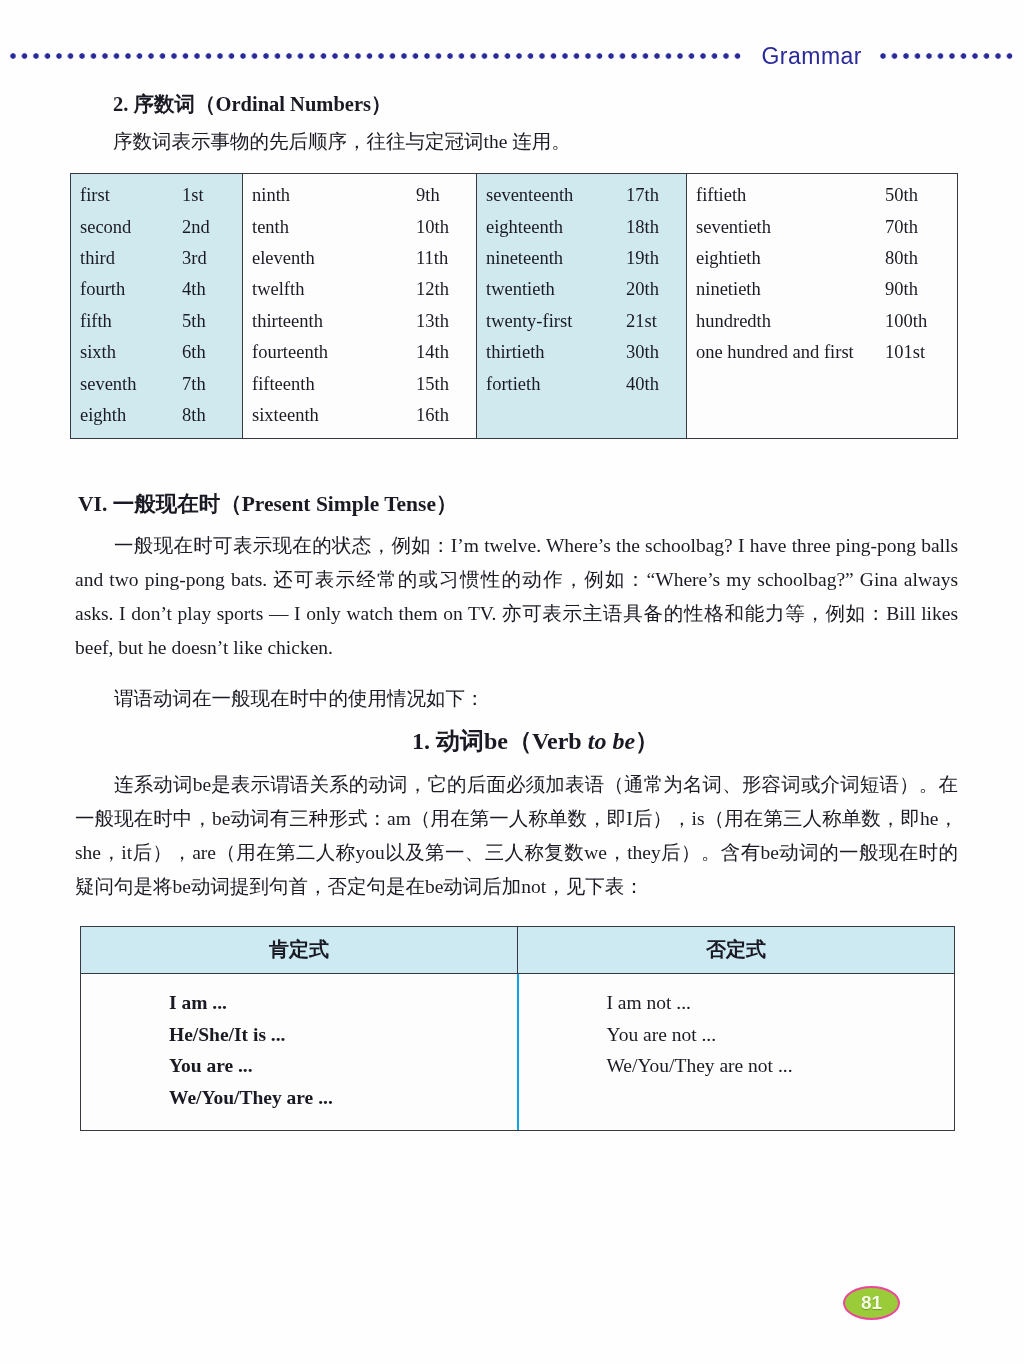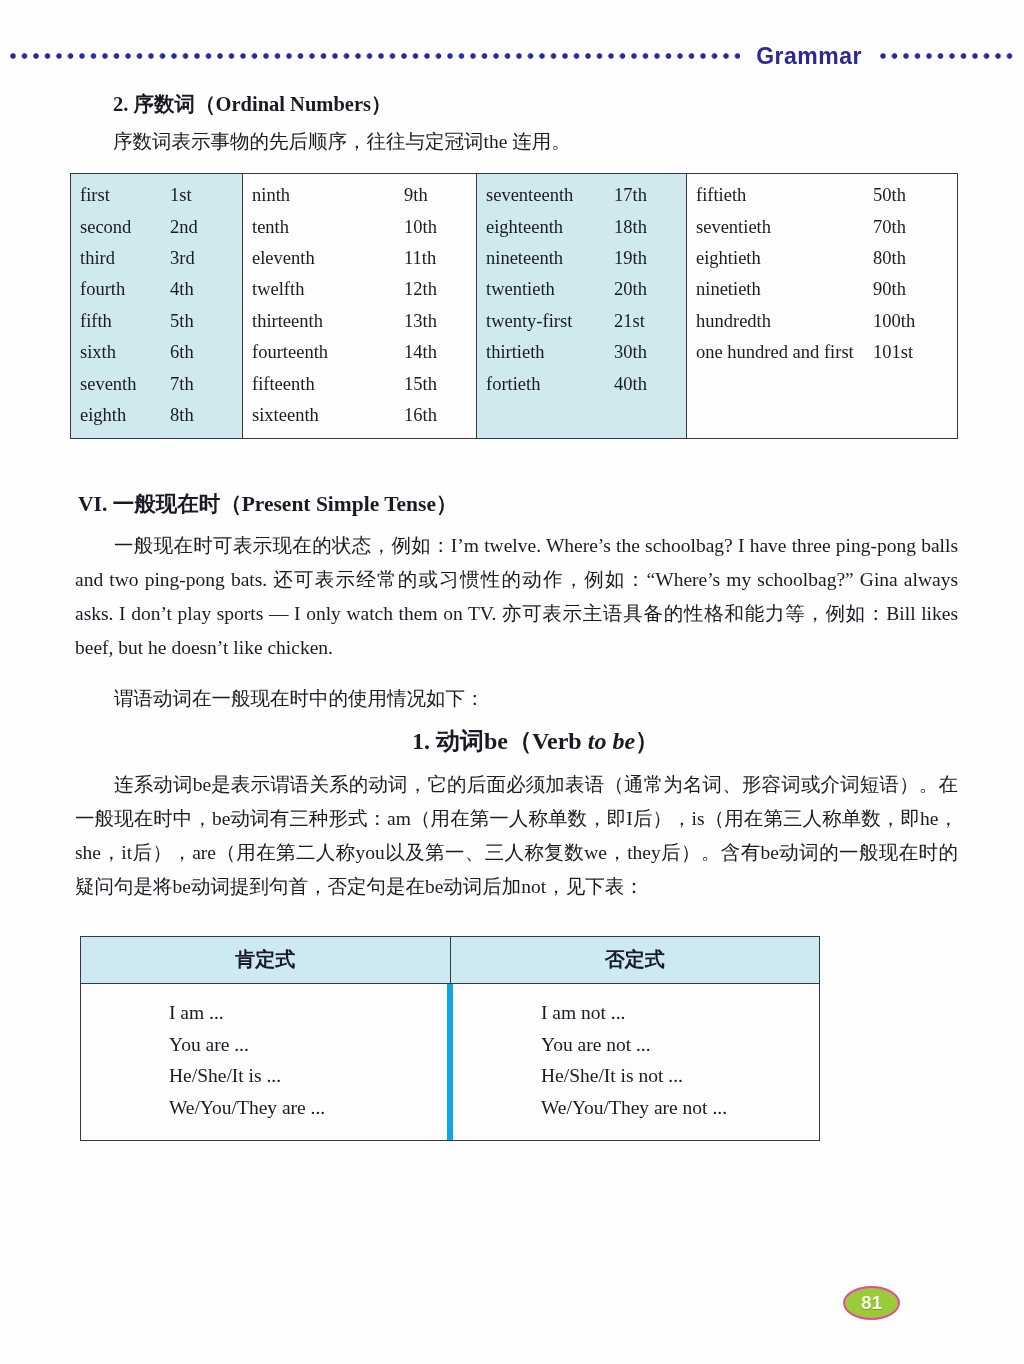--- a/index.html
+++ b/index.html
@@ -23,21 +23,21 @@
   .dots {
     height: 10px;
     background-image: radial-gradient(circle at 5px 5px, #29299a 2.4px, rgba(0,0,0,0) 3.1px);
     background-size: 11.5px 10px;
     background-repeat: repeat-x;
   }
   .dots-left { flex: 1; }
   .dots-right { width: 138px; }
   .hdr-label {
     font-family: "Liberation Sans", "DejaVu Sans", sans-serif;
-    font-weight: bold;
+    font-weight: normal;
     font-size: 23px;
     color: #29299a;
     margin: 0 16px;
     letter-spacing: 0.5px;
   }
   
   .content { padding: 0 66px 0 75px; }
   .h-ordinal {
     margin: 22px 0 0 38px;
     font-size: 20.5px;
@@ -45,21 +45,21 @@
   }
   .p-intro { margin: 10px 0 0 38px; font-size: 19.5px; }
   
   .otable {
     display: flex;
     margin: 18px 0 0 -5px;
     width: 888px;
     border: 1.5px solid #383842;
     background: #fdfdfd;
   }
-  .ogroup { padding: 6px 16px 7px 0; }
+  .ogroup { padding: 6px 4px 7px 0; }
   .ogroup.cyan { background: #cfe9ee; }
   .ogroup.g1 { width: 172px; border-right: 1.5px solid #383842; }
   .ogroup.g2 { width: 234px; border-right: 1.5px solid #383842; }
   .ogroup.g3 { width: 210px; border-right: 1.5px solid #383842; }
   .ogroup.g4 { flex: 1; }
   .orow {
     display: flex;
     align-items: center;
     height: 31.4px;
     padding-left: 9px;
@@ -84,22 +84,22 @@
   .para.no-gap { margin-top: 17px; }
   .h-verb {
     margin: 9px 0 0 38px;
     font-size: 24px;
     font-weight: bold;
     text-align: center;
   }
   .h-verb .it { font-style: italic; }
   
   .btable {
-    margin: 32px 0 0 5px;
-    width: 740px;
+    margin: 22px 0 0 5px;
+    width: 875px;
     border: 1.5px solid #383842;
     background: #fdfdfd;
   }
   .bhead {
     display: flex;
     background: #cdeaf2;
     border-bottom: 1.5px solid #383842;
   }
   .bhead .bcell {
     flex: 1;
@@ -108,21 +108,21 @@
     font-size: 20px;
     font-weight: bold;
   }
   .bhead .bcell.first { border-right: 1px solid #383842; }
   .bbody { display: flex; }
   .bbody .bcell {
     flex: 1;
     padding: 13px 0 17px 88px;
     font-size: 19.5px;
   }
-  .bbody .bcell.first { border-right: 6px solid #0ea5e9; }
+  .bbody .bcell.first { border-right: 2px solid #0ea5e9; font-weight: bold; }
   .bbody .bline { line-height: 31.5px; }
   
   .badge {
     position: absolute;
     left: 843px;
     top: 1286px;
     width: 57px;
     height: 34px;
     background: #9acb38;
     border: 2px solid #ec4899;
@@ -288,28 +288,27 @@
     <div class="para">连系动词be是表示谓语关系的动词，它的后面必须加表语（通常为名词、形容词或介词短语）。在一般现在时中，be动词有三种形式：am（用在第一人称单数，即I后），is（用在第三人称单数，即he，she，it后），are（用在第二人称you以及第一、三人称复数we，they后）。含有be动词的一般现在时的疑问句是将be动词提到句首，否定句是在be动词后加not，见下表：</div>
 
     <div class="btable">
       <div class="bhead">
         <div class="bcell first">肯定式</div>
         <div class="bcell">否定式</div>
       </div>
       <div class="bbody">
         <div class="bcell first">
           <div class="bline">I am ...</div>
+          <div class="bline">He/She/It is ...</div>
           <div class="bline">You are ...</div>
-          <div class="bline">He/She/It is ...</div>
           <div class="bline">We/You/They are ...</div>
         </div>
         <div class="bcell">
           <div class="bline">I am not ...</div>
           <div class="bline">You are not ...</div>
-          <div class="bline">He/She/It is not ...</div>
           <div class="bline">We/You/They are not ...</div>
         </div>
       </div>
     </div>
 
   </div>
 
   <div class="badge">81</div>
 
 </div>

